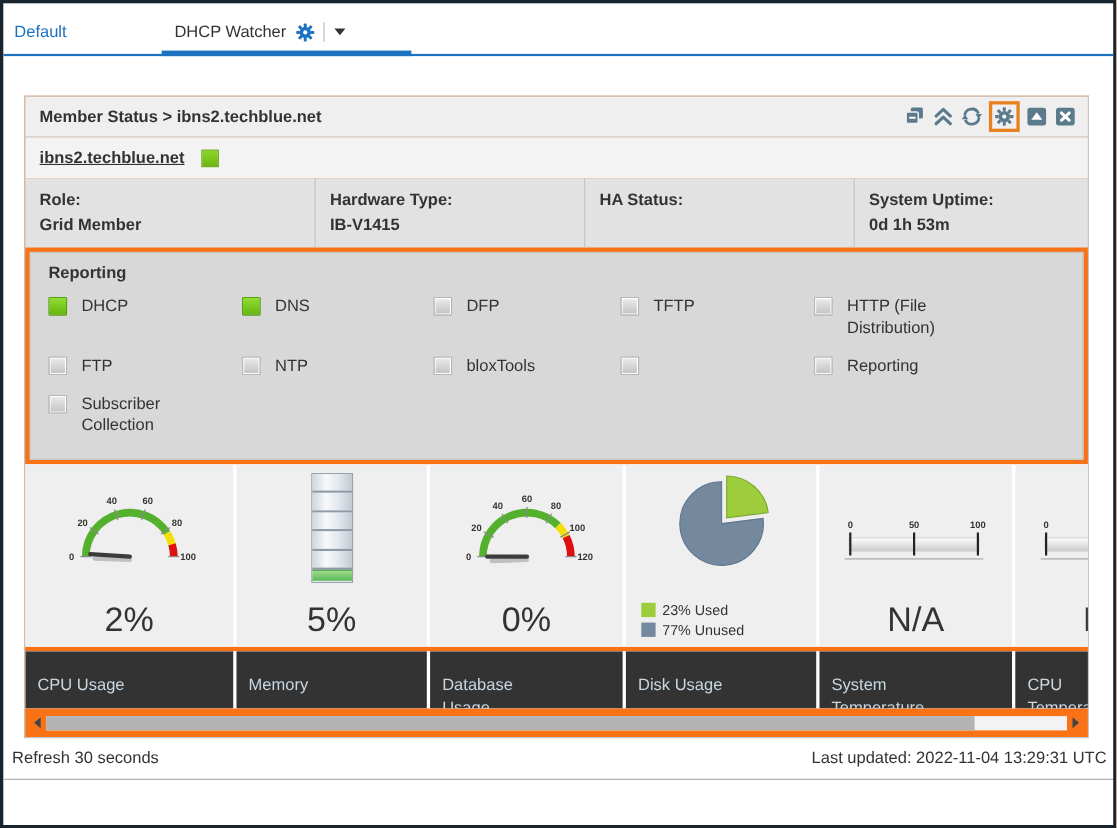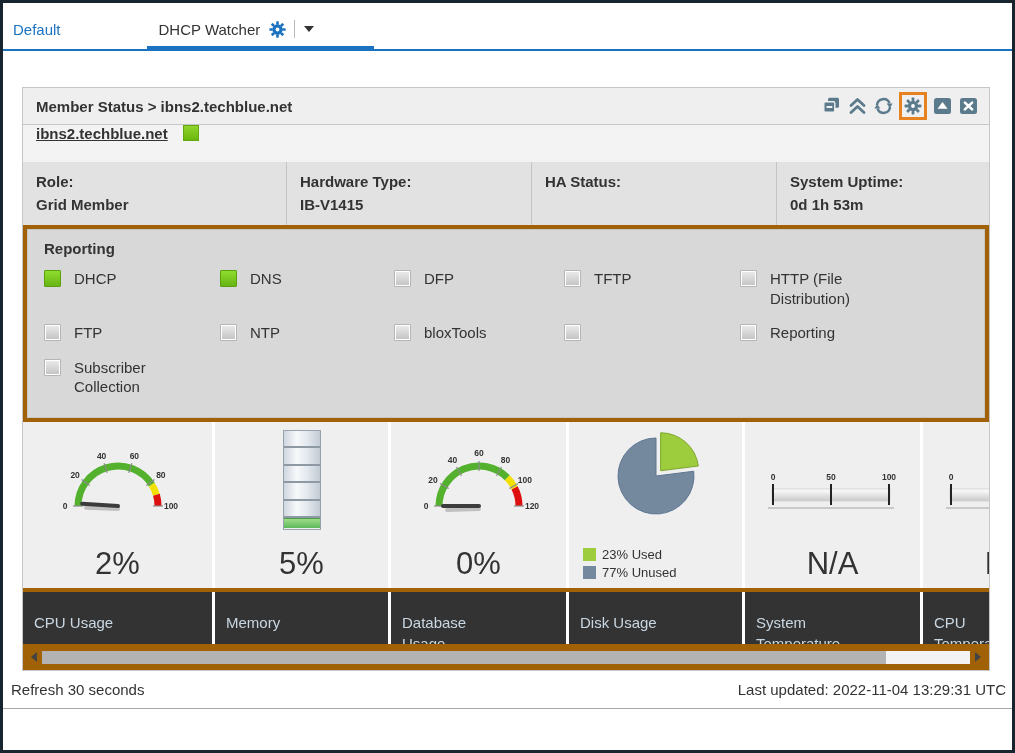--- a/index.html
+++ b/index.html
@@ -10,28 +10,28 @@
   .tabbar{margin-top:6px;height:40px;border-bottom:2px solid #1b72c0;display:flex;align-items:center;padding-left:10px;}
   .tab-link{color:#1b72c0;font-size:15px;text-decoration:none;cursor:pointer;}
   .tab-active{display:flex;align-items:center;margin-left:92px;position:relative;height:100%;padding:0 14px 0 6px;cursor:pointer;}
   .tab-active::after{content:"";position:absolute;left:-6px;right:-46px;bottom:-2px;height:5px;background:#1b72c0;}
   .tab-label{font-size:15px;color:#333;margin-right:8px;}
   .tab-gear{display:inline-flex;align-items:center;}
   .tab-sep{width:1px;height:18px;background:#b9b9b9;margin:0 9px 0 7px;}
   .tab-caret{width:0;height:0;border-left:5px solid transparent;border-right:5px solid transparent;border-top:6px solid #333;}
 
   
-  .panel{width:968px;margin:36px 0 0 19px;border:1px solid #c6c6c6;background:#a16207;box-sizing:border-box;}
+  .panel{width:968px;margin:36px 0 0 19px;border:1px solid #c6c6c6;background:#f97316;box-sizing:border-box;}
   .panel-header{height:36px;background:#efefef;border-bottom:1px solid #c6c6c6;display:flex;align-items:center;justify-content:space-between;padding:0 10px 0 13px;}
   .panel-title{font-weight:bold;font-size:15px;color:#333;}
   .toolbar{display:flex;align-items:center;gap:5px;}
   .tb-icon{display:inline-flex;align-items:center;justify-content:center;cursor:pointer;}
   .gear-box{border:3px solid #e8821e;padding:1px;display:inline-flex;}
 
-  .member-row{height:37px;display:flex;align-items:flex-start;padding:0 13px;background:#f3f3f3;}
+  .member-row{height:37px;display:flex;align-items:center;padding:0 13px;background:#f3f3f3;}
   .member-link{font-size:15px;font-weight:bold;color:#333;text-decoration:underline;cursor:pointer;}
   .status-sq{width:14px;height:14px;margin-left:15px;background:linear-gradient(180deg,#8ed42c,#6cb70f);border:1px solid #62a810;}
 
   .info-row{display:flex;background:#e2e2e2;}
   .info-cell{padding:9px 13px;box-sizing:border-box;}
   .info-cell+.info-cell{border-left:1px solid #c4c4c4;}
   .info-label,.info-value{font-size:15px;font-weight:bold;color:#333;line-height:1.5;}
   .info-value.muted{color:#9b9b9b;}
 
   .services{margin:4px;background:#d8d8d8;border:1px solid #c6c6c6;}

